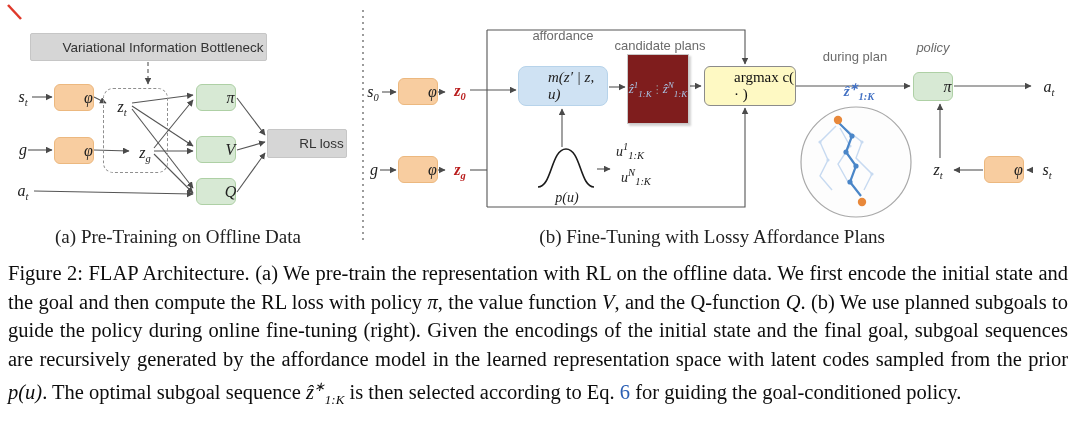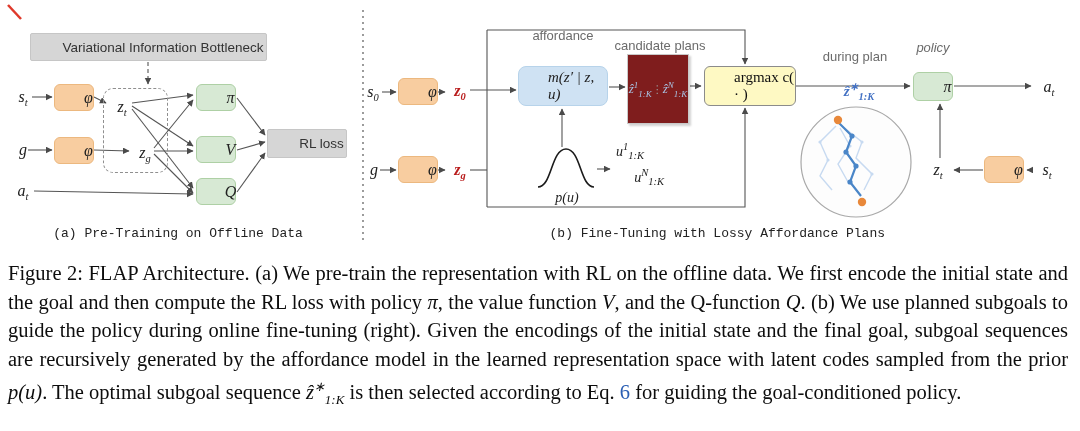--- a/index.html
+++ b/index.html
@@ -25,22 +25,22 @@
   .math sub, .math sup { font-size:10.5px; font-style:italic; }
   .math-flow { font-family:"Liberation Serif",serif; font-style:italic; font-size:13px; white-space:nowrap; }
   .math-flow sub, .math-flow sup { font-size:9px; }
 
   .orange-text { color:#b91c1c; font-weight:700; }
   .blue-text   { color:#4472c4; font-weight:700; }
   .lightblue-text { color:#a9c4e4; }
 
   .label-sans { position:absolute; font-family:"Liberation Sans",sans-serif;
                 font-size:13px; color:#6b6b6b; text-align:center; white-space:nowrap; }
-  .panel-cap  { position:absolute; font-family:Liberation Mono, monospace;
-                font-size:13px; color:#222; text-align:center; }
+  .panel-cap  { position:absolute; font-family:Liberation Serif, serif;
+                font-size:19px; color:#222; text-align:center; }
 
   .dashedbox { position:absolute; border:1.5px dashed #8f8f8f; border-radius:10px; }
   .candbox { position:absolute; background:#7f1d1d; border:1px solid #c9c9c9;
              box-shadow:1.5px 1.5px 2px rgba(0,0,0,.18);
              display:flex; flex-direction:row; align-items:center; justify-content:center; }
   .canddots { font-size:11px; color:#9a9a9a; line-height:8px; font-style:normal; }
 
   .capt { width:1080px; padding:7px 12px 0 8px; font-family:"Liberation Serif",serif;
           font-size:20.5px; line-height:28.5px; color:#0d0d0d; text-align:justify; }
   .seg-bold { font-weight:normal; }
@@ -215,18 +215,18 @@
   <div class="box orange" style="left:984px;top:156px;width:40px;height:27px;">
     <span>φ</span>
   </div>
 
   <span class="math" style="left:1036px;top:161px;width:22px;"><span>s</span><sub>t</sub></span>
 
   <span class="math" style="left:550px;top:190px;width:34px;font-size:14px;">p(u)</span>
 
   <span class="math" style="left:616px;top:141px;width:40px;font-size:14px;text-align:left;"><span>u</span><sup>1</sup><sub>1:K</sub></span>
 
-  <span class="math" style="left:616px;top:167px;width:40px;font-size:14px;text-align:right;margin-left:8px;"><span>u</span><sup>N</sup><sub>1:K</sub></span>
+  <span class="math" style="left:616px;top:167px;width:40px;font-size:14px;text-align:center;"><span>u</span><sup>N</sup><sub>1:K</sub></span>
 
   <div class="panel-cap" style="left:515px;top:226px;width:370px;text-align:right;">(b) Fine-Tuning with Lossy Affordance Plans</div>
 </div>
 
 <p class="capt"><span>Figure 2: </span><span class="seg-bold">FLAP Architecture.</span><span> (a) We pre-train the representation with RL on the offline data. We first encode the initial state and the goal and then compute the RL loss with policy </span><span class="seg-italic">π</span><span>, the value function </span><span class="seg-italic">V</span><span>, and the Q-function </span><span class="seg-italic">Q</span><span>. (b) We use planned subgoals to guide the policy during online fine-tuning (right). Given the encodings of the initial state and the final goal, subgoal sequences are recursively generated by the affordance model in the learned representation space with latent codes sampled from the prior </span><span class="seg-italic">p(u)</span><span>. The optimal subgoal sequence </span><span class="seg-italic">ẑ</span><span class="seg-sup">∗</span><span class="seg-sub">1:K</span><span> is then selected according to Eq. </span><span class="seg-link">6</span><span> for guiding the goal-conditioned policy.</span></p>
 
 </body></html>

